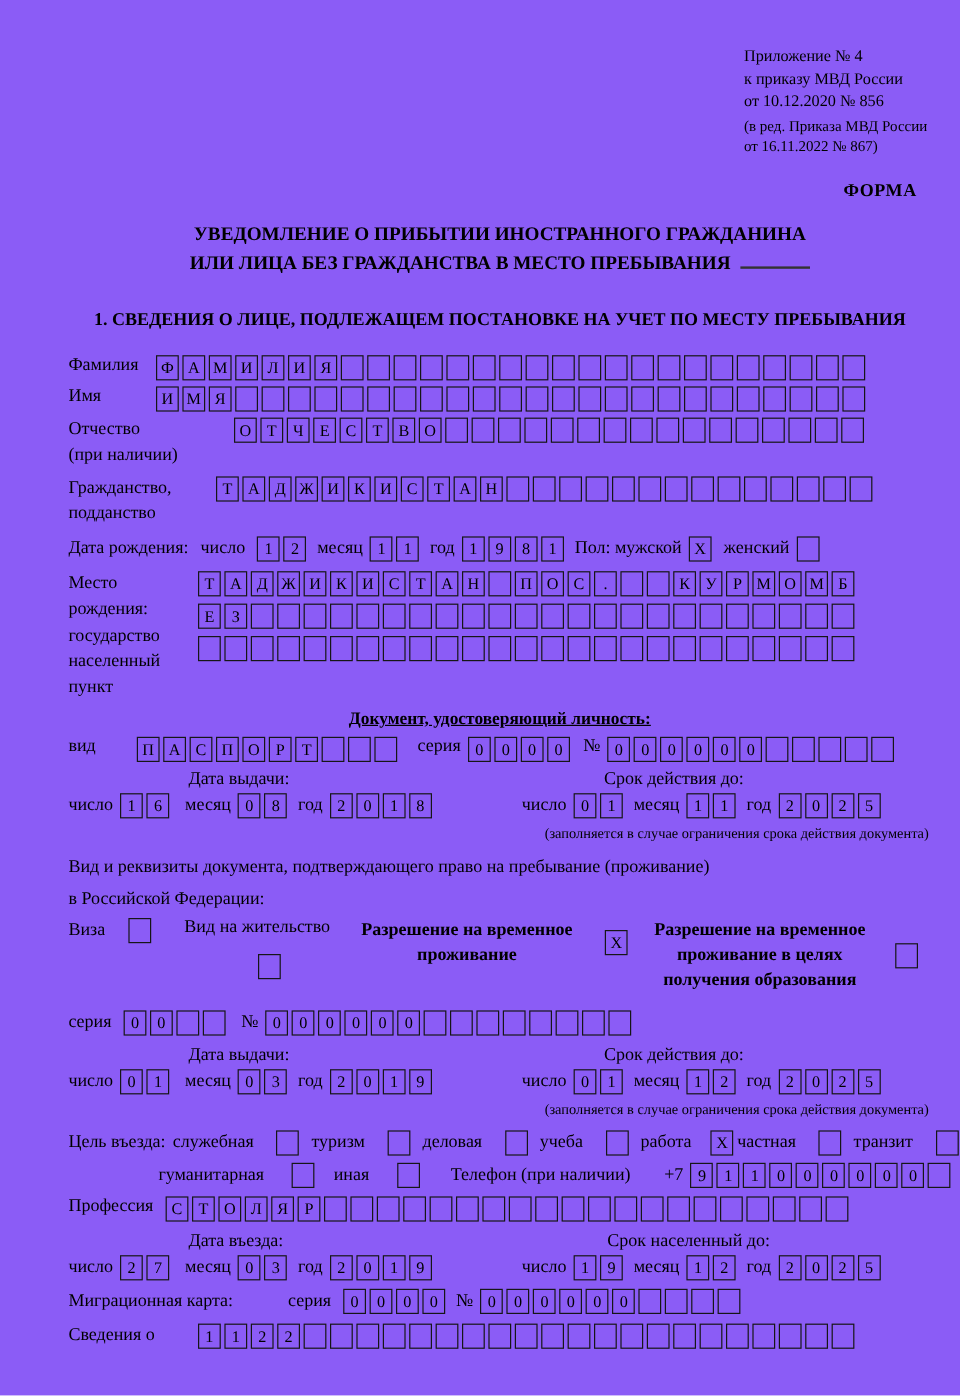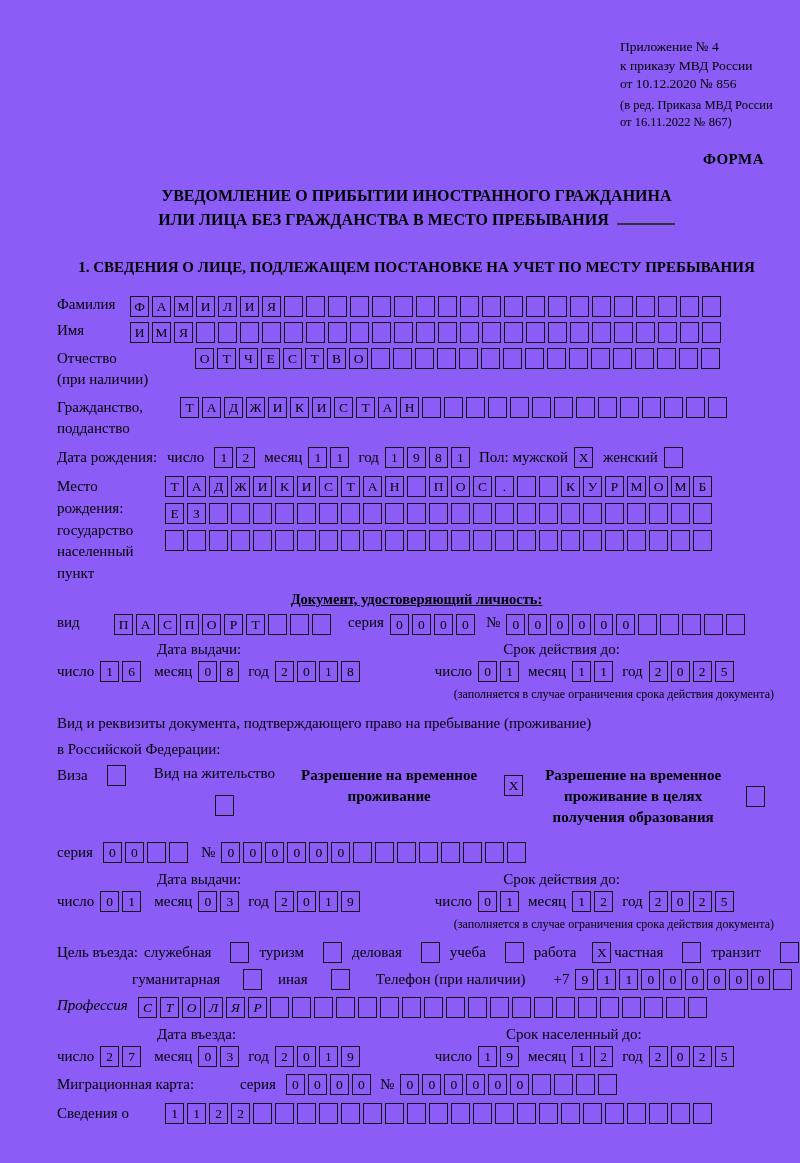--- a/index.html
+++ b/index.html
@@ -535,21 +535,21 @@
         <span class="cell">0</span>
         <span class="cell">0</span>
         <span class="cell">0</span>
         <span class="cell">0</span>
         <span class="cell">0</span>
         <span class="cell">0</span>
         <span class="cell"></span>
       </span>
   </div>
 
-  <div class="row" style="margin-top:7px;font-style:italic;">
+  <div class="row" style="margin-top:7px;">
     <div class="lbl w81">Профессия</div>
     <div class="cells">
         <span class="cell">С</span>
         <span class="cell">Т</span>
         <span class="cell">О</span>
         <span class="cell">Л</span>
         <span class="cell">Я</span>
         <span class="cell">Р</span>
         <span class="cell"></span>
         <span class="cell"></span>

